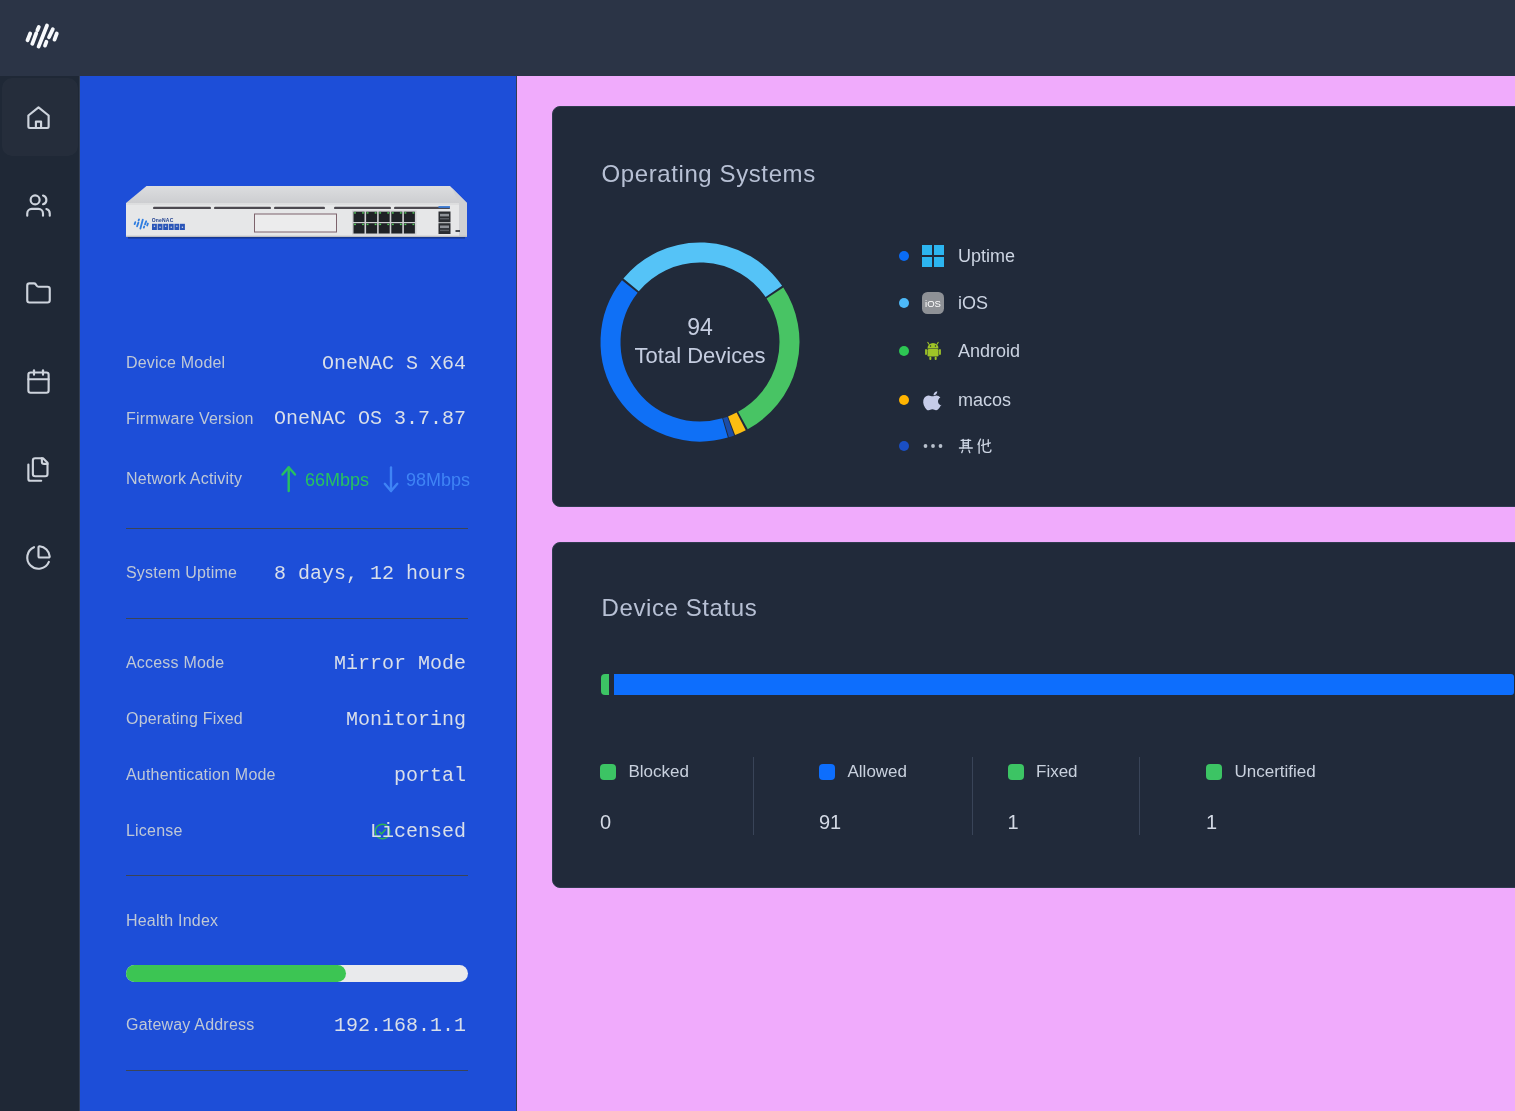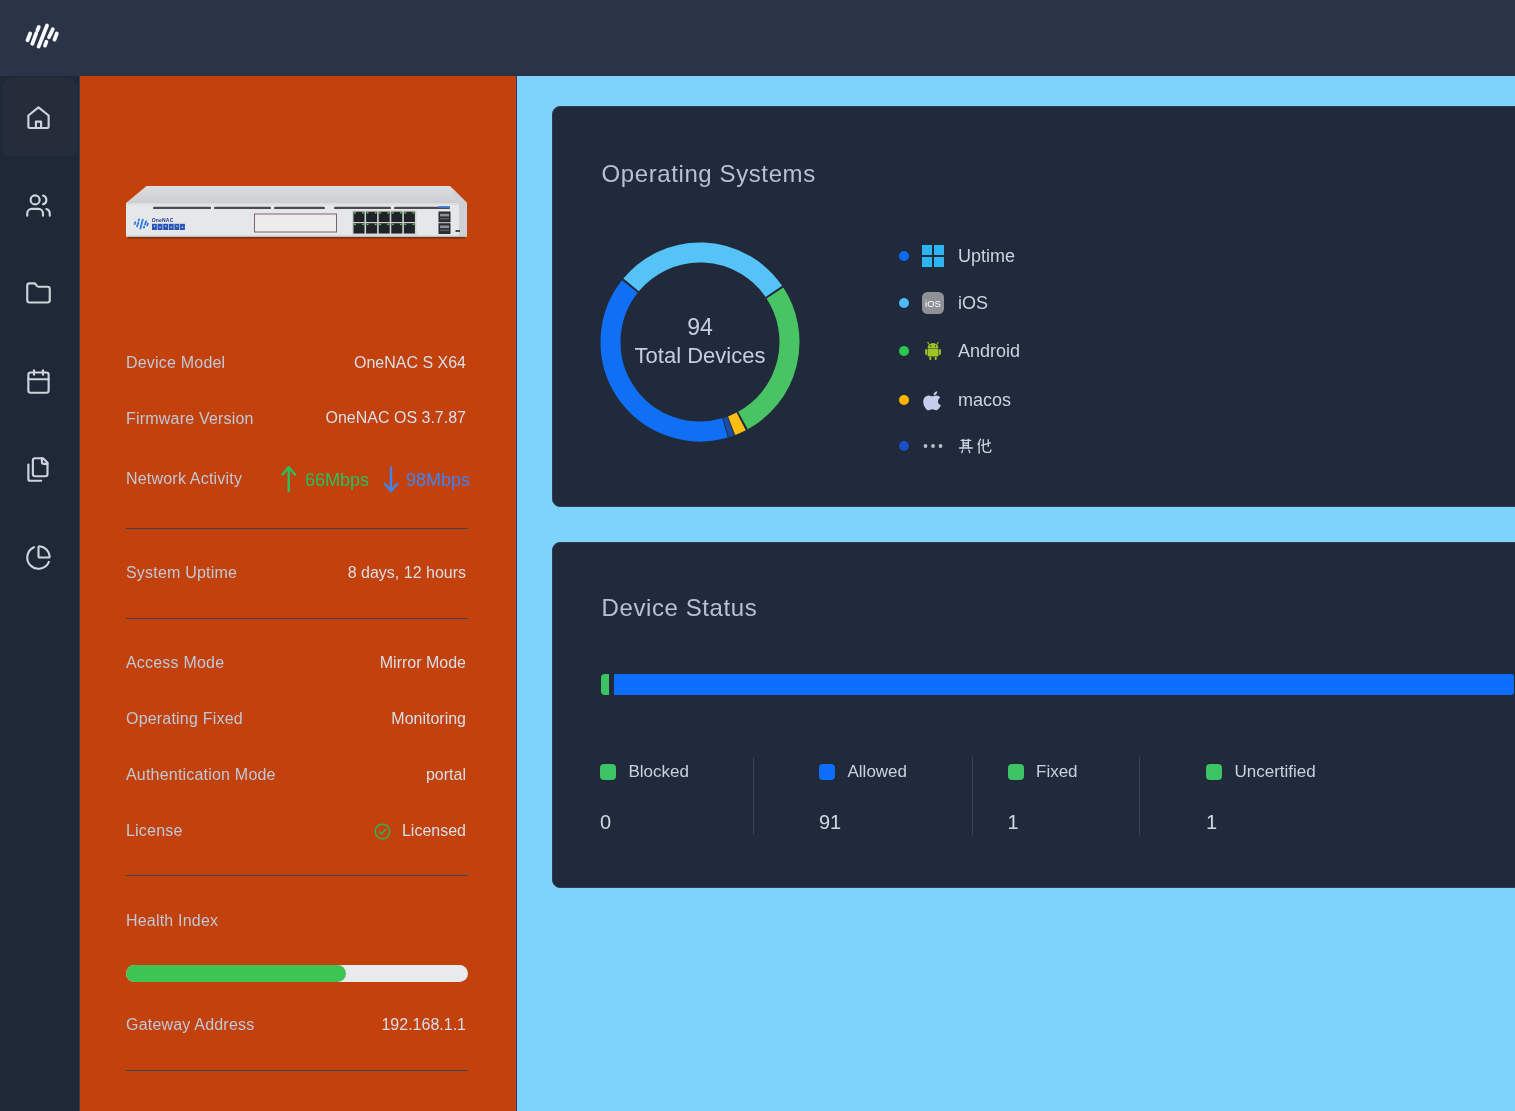--- a/index.html
+++ b/index.html
@@ -8,28 +8,28 @@
   .abs { position:absolute; }
 
   #topbar { position:absolute; left:0; top:0; width:1515px; height:76px; background:#2b3446; }
 
   #rail { position:absolute; left:0; top:76px; width:80px; height:1035px; background:#1f2836;
     border-right:1px solid #333e52; }
   #railpill { position:absolute; left:2px; top:2px; width:76px; height:78px;
     background:rgba(255,255,255,0.028); border-radius:10px; }
   .railicon { position:absolute; left:25px; width:27px; height:27px; color:#ced4dd; }
 
-  #panel { position:absolute; left:80px; top:76px; width:437px; height:1035px; background:#c2410c;
+  #panel { position:absolute; left:80px; top:76px; width:437px; height:1035px; background:#1d4ed8;
     border-right:1px solid #333e52; }
 
   .lbl { position:absolute; left:46px; font-size:16px; letter-spacing:0.2px; color:#bfc8d6; transform:translateY(-50%); white-space:nowrap; }
-  .val { position:absolute; right:50px; font-size:16px; color:#d9dfe9; transform:translateY(-50%); white-space:nowrap; text-align:right; }
+  .val { position:absolute; right:50px; font-size:20px; color:#d9dfe9; transform:translateY(-50%); white-space:nowrap; text-align:right;font-family:Liberation Mono, monospace; }
   .pdiv { position:absolute; left:46px; width:342px; height:1px; background:#3a4457; }
 
-  #main { position:absolute; left:517px; top:76px; width:998px; height:1035px; background:#7dd3fc; }
+  #main { position:absolute; left:517px; top:76px; width:998px; height:1035px; background:#f0abfc; }
 
   .card { position:absolute; left:34.5px; width:1020px; border:1px solid #303b4f; border-radius:8px; background:#212a3a; }
   .cardtitle { position:absolute; left:49px; font-size:24px; letter-spacing:0.6px; color:#b7c0d4; transform:translateY(-50%); }
 
   .oslegrow { position:absolute; left:346px; height:0; }
   .osdot { position:absolute; width:10px; height:10px; border-radius:50%; top:-5px; left:0; }
   .osicon { position:absolute; left:23.5px; top:-11px; width:22px; height:22px; }
   .oslabel { position:absolute; left:59.5px; transform:translateY(-50%); font-size:18px; color:#ccd4e2; white-space:nowrap; }
 
   .dsq { position:absolute; width:16px; height:16px; border-radius:4px; top:221.5px; }

